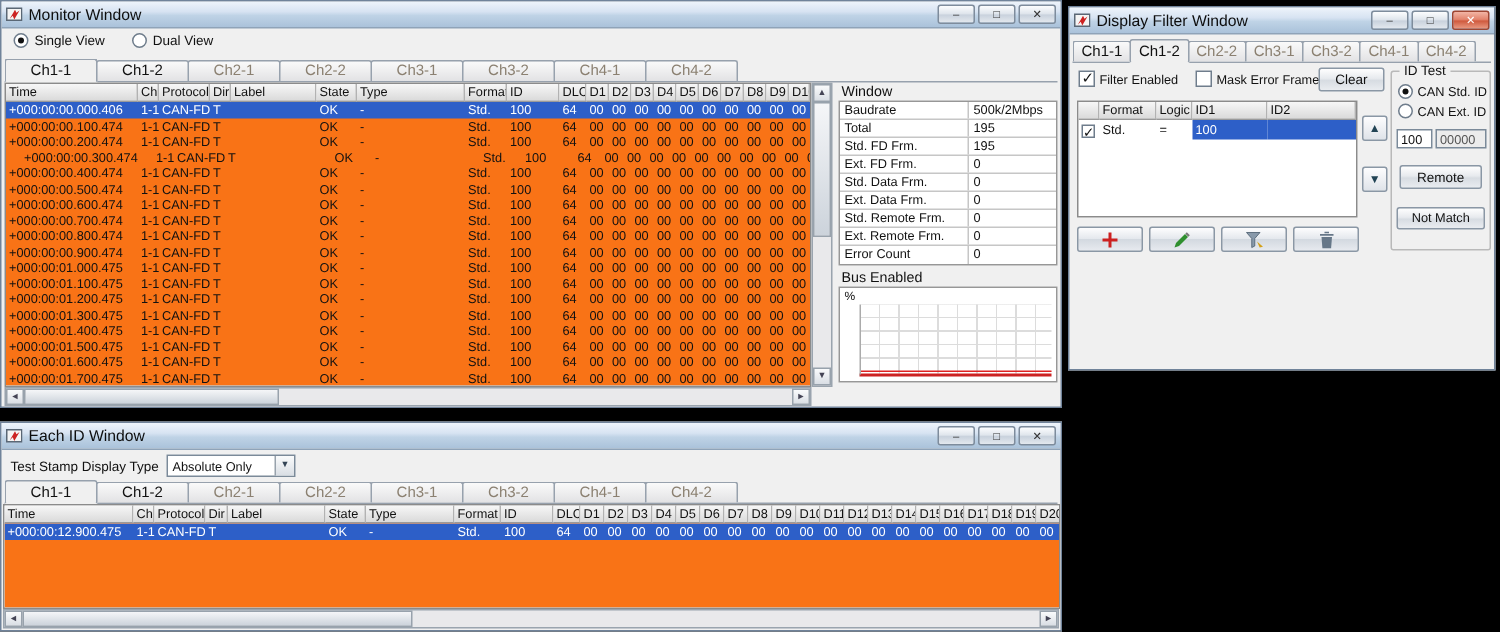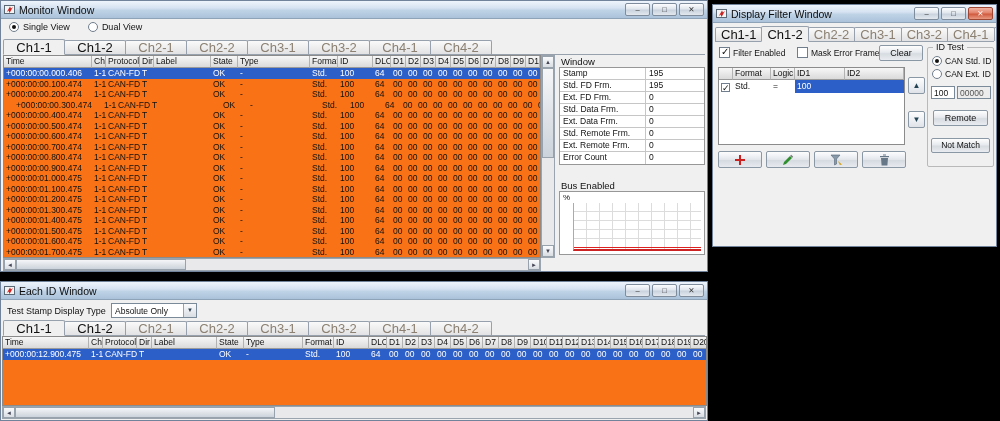--- a/index.html
+++ b/index.html
@@ -19,21 +19,21 @@
 
   .view-row{position:absolute;display:flex;align-items:center;gap:4px;font-size:9px}
   .radio{display:inline-block;width:10px;height:10px;border:1px solid #6f7d8c;border-radius:50%;background:#fff;position:relative;flex-shrink:0}
   .radio.sel::after{content:"";position:absolute;left:2px;top:2px;width:4px;height:4px;border-radius:50%;background:#111}
   .cb{display:inline-block;width:11px;height:11px;border:1px solid #6f7d8c;background:#fff;position:relative;flex-shrink:0;vertical-align:middle}
   .cb.checked::after{content:"✓";position:absolute;left:1px;top:-2px;font-size:10px;color:#111}
   .cb.small{width:9px;height:9px}
   .cb.small.checked::after{font-size:9px;top:-2px;left:0}
 
   .tabbar{position:absolute;display:flex;align-items:flex-end;border-bottom:1px solid #97a1ad;height:17px}
-  .tab{height:14px;line-height:13px;font-size:13px;text-align:center;padding:0 5px;
+  .tab{height:14px;line-height:13px;font-size:10px;text-align:center;padding:0 5px;
     border:1px solid #97a1ad;border-bottom:none;border-radius:2px 2px 0 0;margin-right:-1px;
     background:linear-gradient(#fafafa,#e2e2e4);position:relative;z-index:1;white-space:nowrap}
   .tab.active{height:16px;line-height:15px;background:#f0f0f0;z-index:2;margin-bottom:-1px;border-bottom:1px solid #f0f0f0}
   .tab.dim{color:#8b8071}
 
   .grid{position:absolute;border:1px solid #8b8b8b;background:#fff;display:flex;flex-direction:column;overflow:hidden}
   .grid-header{display:flex;flex:0 0 12px}
   .gh-cell{height:12px;background:linear-gradient(#f7f7f7,#dadada);border-right:1px solid #b2b2b2;border-bottom:1px solid #9a9a9a;
     font-size:8.5px;line-height:11px;padding:0 2px;white-space:nowrap;overflow:hidden;flex-shrink:0}
   .grid-body{flex:1;background:#f97316;overflow:hidden}
@@ -563,21 +563,25 @@
     <div class="sb-btn">◄</div>
     <div class="sb-track">
       <div class="sb-thumb" style="top:0;bottom:0;left:0;width:170px"></div>
     </div>
     <div class="sb-btn">►</div>
   </div>
 
   <div class="panel-label" style="left:560px;top:55px">Window</div>
   <div class="status-grid" id="status-grid" style="left:558px;top:66px;width:146px">
       <div class="sg-row">
-        <div class="sg-label">Stamp</div>
+        <div class="sg-label">Baudrate</div>
+        <div class="sg-value">500k/2Mbps</div>
+      </div>
+      <div class="sg-row">
+        <div class="sg-label">Total</div>
         <div class="sg-value">195</div>
       </div>
       <div class="sg-row">
         <div class="sg-label">Std. FD Frm.</div>
         <div class="sg-value">195</div>
       </div>
       <div class="sg-row">
         <div class="sg-label">Ext. FD Frm.</div>
         <div class="sg-value">0</div>
       </div>

